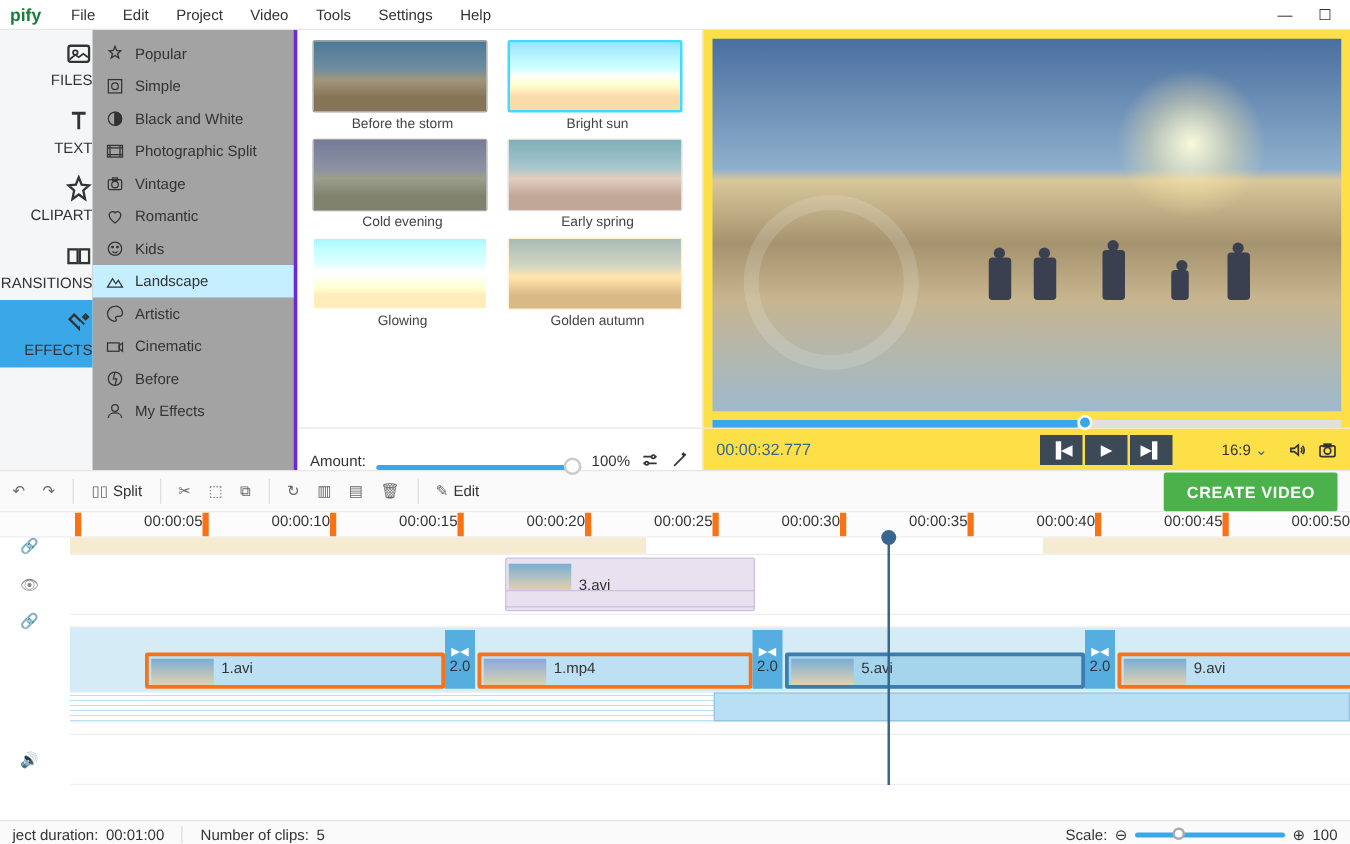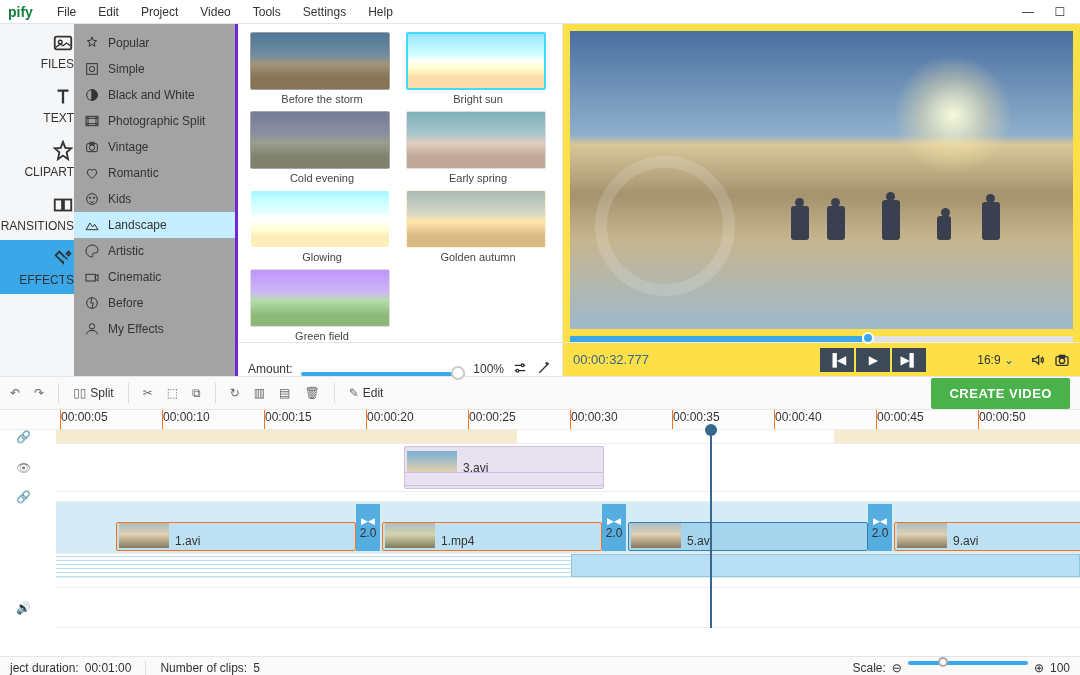--- a/index.html
+++ b/index.html
@@ -31,50 +31,50 @@
 .preview{flex:1;display:flex;flex-direction:column;background:#fde047;border-left:1px solid #e6e6e6}
 .pv-img{flex:1;margin:7px;background:linear-gradient(180deg,#4a6fa0 0%,#8fb0cc 35%,#d8c79a 38%,#a5936f 55%,#c7b58f 70%,#9eb9cd 100%);position:relative;overflow:hidden}
 .sun{position:absolute;top:8%;right:12%;width:120px;height:120px;background:radial-gradient(circle,rgba(255,255,220,.95) 0%,rgba(255,235,170,.4) 40%,transparent 70%)}
 .lens{position:absolute;left:5%;top:42%;width:140px;height:140px;border-radius:50%;border:12px solid rgba(255,255,255,.15)}
 .person{position:absolute;bottom:30%;width:18px;height:34px;background:#3a4050;border-radius:3px}
 .person::before{content:"";position:absolute;top:-8px;left:4px;width:9px;height:9px;border-radius:50%;background:#3a4050}
 .pv-ctrl{height:34px;display:flex;align-items:center;padding:0 10px;gap:8px;border-top:1px solid #eee}
 .time{color:#37668f;font-size:13px}
 .tc-btns{display:flex;margin-left:auto}
 .tc-btn{width:34px;height:24px;background:#3c4a57;color:#fff;display:flex;align-items:center;justify-content:center;margin:0 1px;cursor:pointer}
-.ratio{margin-left:42px;color:#37668f}
+.ratio{margin-left:30px;color:#37668f}
 .seek{height:6px;background:#e0e0e0;position:relative;margin:0 7px}
 .seek-fill{position:absolute;left:0;top:0;bottom:0;width:58%;background:#3aa7e8}
 .seek-dot{position:absolute;left:58%;top:-4px;width:12px;height:12px;border-radius:50%;background:#3aa7e8;border:2px solid #fff}
 .toolbar{height:34px;background:#fafafa;border-top:1px solid #e6e6e6;border-bottom:1px solid #e6e6e6;display:flex;align-items:center;padding:0 10px;gap:14px}
 .tb-sep{width:1px;height:20px;background:#ddd}
 .tb-btn{cursor:pointer;color:#666;display:flex;align-items:center;gap:4px}
 .create{margin-left:auto;background:#4bb24b;color:#fff;font-weight:bold;padding:8px 18px;border-radius:2px;font-size:13px;cursor:pointer;letter-spacing:.5px}
 .timeline{height:246px;background:#fff;position:relative;overflow:hidden}
 .ruler{height:20px;background:#fcfcfc;border-bottom:1px solid #eee;display:flex;padding-left:60px;font-size:10px;color:#888}
-.ruler-tick{width:102px;text-align:left;border-left:1px solid #f97316}
+.ruler-tick{width:102px;text-align:right;border-left:5px solid #f97316}
 .tracks{position:relative;padding-left:56px}
 .track{position:relative;border-bottom:1px solid #eee}
 .track-icon{position:absolute;left:-40px;top:50%;transform:translateY(-50%);color:#888}
 .track.t-title{height:14px;background:linear-gradient(90deg,#f4ebd1 0%,#f4ebd1 45%,transparent 45%,transparent 76%,#f4ebd1 76%)}
 .track.t-overlay{height:48px}
 .track.t-overlink{height:10px}
 .clip{position:absolute;top:2px;bottom:2px;background:#e7e1f0;border:1px solid #cdbfe0;border-radius:2px;display:flex;align-items:center;font-size:11px;padding:2px;overflow:hidden}
 .clip-thumb{width:50px;height:34px;background:linear-gradient(180deg,#7aaed4 0%,#e0d0b0 60%,#8a7860 100%);margin-right:6px}
 .track.t-video{height:52px;background:#d5ecf7}
-.vclip{position:absolute;top:20px;bottom:2px;background:#bde1f3;border:1px solid #f97316;border-radius:2px;display:flex;align-items:flex-end;padding:2px;overflow:hidden}
+.vclip{position:absolute;top:20px;bottom:2px;background:#bde1f3;border:3px solid #f97316;border-radius:2px;display:flex;align-items:flex-start;padding:2px;overflow:hidden}
 .trans{position:absolute;top:2px;bottom:2px;width:24px;background:#56aee0;display:flex;align-items:center;justify-content:center;color:#fff;font-size:9px;flex-direction:column}
 .track.t-vol{height:24px;background:repeating-linear-gradient(0deg,#b8dff4 0,#b8dff4 1px,transparent 1px,transparent 4px)}
 .track.t-audio{height:40px}
 .wave{position:absolute;left:0;right:0;top:4px;bottom:4px;background:repeating-linear-gradient(90deg,#a0d29a 0,#a0d29a 1px,#c8e6c4 1px,#c8e6c4 2px);border:1px solid #8bc58b}
 .playhead{position:absolute;top:0;bottom:0;left:710px;width:2px;background:#37668f;z-index:5}
 .playhead::before{content:"";position:absolute;top:-6px;left:-5px;width:12px;height:12px;border-radius:50%;background:#37668f}
 .statusbar{height:22px;background:#fafafa;border-top:1px solid #e6e6e6;display:flex;align-items:center;padding:0 10px;font-size:11px;gap:6px}
 .sb-sep{width:1px;height:14px;background:#ddd;margin:0 8px}
-.scale{margin-left:auto;display:flex;align-items:flex-start;gap:6px}
+.scale{margin-left:auto;display:flex;align-items:center;gap:6px}
 .scale-track{width:120px;height:4px;background:#3aa7e8;border-radius:2px;position:relative}
 .scale-thumb{position:absolute;width:10px;height:10px;border-radius:50%;background:#fff;border:2px solid #aaa;top:-4px;left:25%}
 .icn{display:inline-block;width:16px;height:16px;cursor:pointer;color:#666}
 .beach-thumb{background:linear-gradient(180deg,#7aaed4 0%,#a5c6dc 40%,#e0d0b0 55%,#bfa986 80%)}
 </style>
 </head>
 <body>
 
 <div class="menubar">
   <span class="logo">pify</span>
@@ -233,24 +233,20 @@
           <div class="thumb-img beach-thumb" style="filter:hue-rotate(-20deg) saturate(.7)"></div>
           <div class="thumb-lbl">Early spring</div>
         </div>
       <div class="thumb">
           <div class="thumb-img beach-thumb" style="filter:brightness(1.4) blur(.5px)"></div>
           <div class="thumb-lbl">Glowing</div>
         </div>
       <div class="thumb">
           <div class="thumb-img beach-thumb" style="filter:sepia(.5) saturate(1.3)"></div>
           <div class="thumb-lbl">Golden autumn</div>
-        </div>
-      <div class="thumb">
-          <div class="thumb-img beach-thumb" style="filter:hue-rotate(60deg) saturate(1.4)"></div>
-          <div class="thumb-lbl">Green field</div>
         </div>
     </div>
     <div class="amt-bar">
       <span>Amount:</span>
       <div class="slider-track">
           <div class="slider-thumb"></div>
         </div>
       <span>100%</span>
       <span class="icn"><svg viewBox="0 0 24 24" stroke="currentColor" fill="none" stroke-width="2">
             <path d="M4 8h10M18 8h2M4 16h2M10 16h10"></path>

